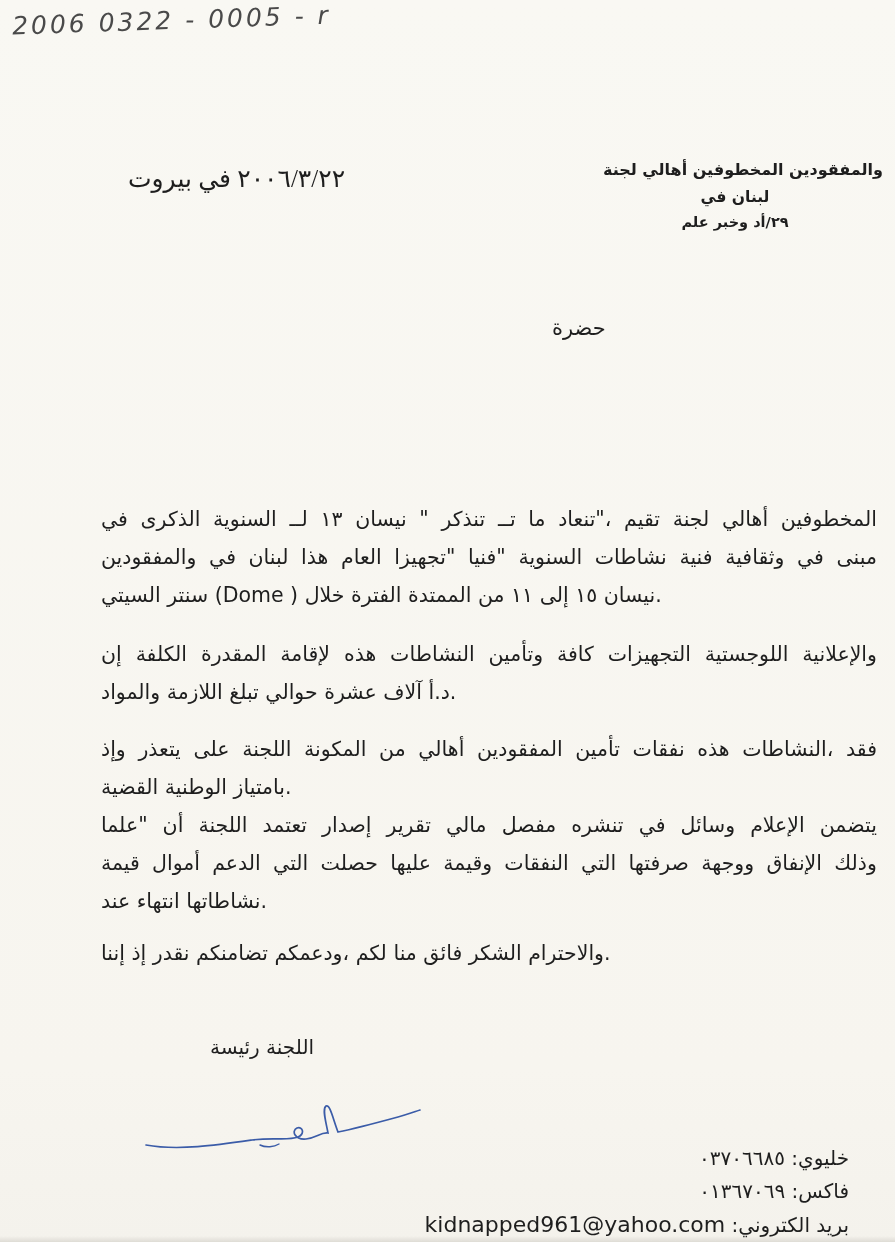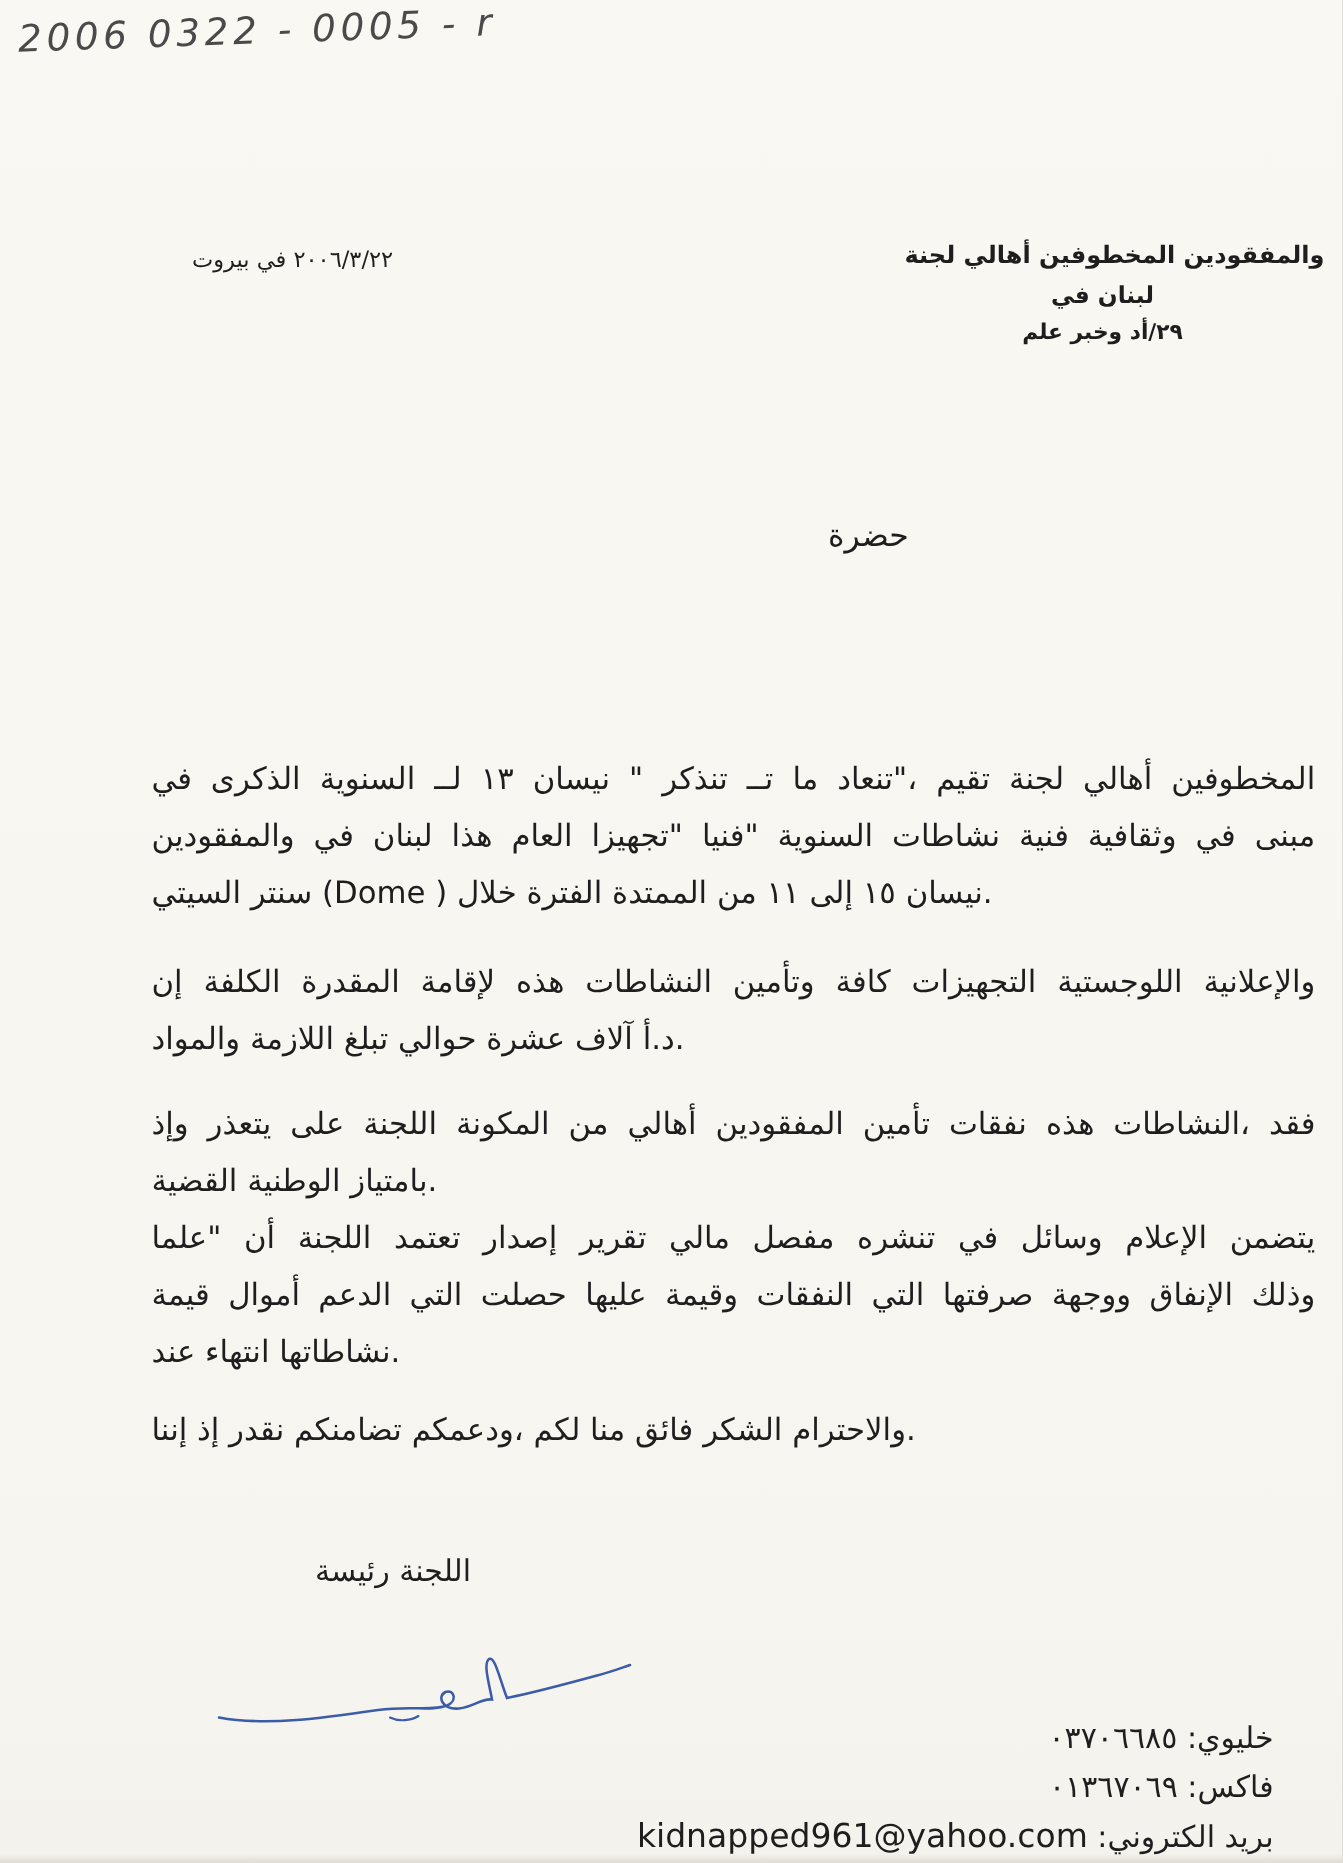--- a/index.html
+++ b/index.html
@@ -16,22 +16,22 @@
   .hand-ref{
     position:absolute;top:6px;left:12px;font-size:25px;font-style:italic;
     letter-spacing:3px;color:#4a4a4a;transform:rotate(-2deg);white-space:nowrap;
   }
   
   .letterhead{position:absolute;top:155px;right:28px;width:264px;text-align:center;font-weight:bold;}
   .org-name{font-size:16px;line-height:30px;white-space:nowrap;}
   .org-loc{font-size:15.5px;line-height:25px;}
   .permit{font-size:14.5px;line-height:24px;}
   
-  .date-line{position:absolute;top:164px;left:128px;font-size:15px;white-space:nowrap;}
-  .salutation{position:absolute;top:345px;left:552px;font-size:21px;}
+  .date-line{position:absolute;top:164px;left:128px;font-size:25px;white-space:nowrap;font-family:Liberation Serif, serif;}
+  .salutation{position:absolute;top:316px;left:552px;font-size:21px;}
   .greeting{position:absolute;top:418px;left:482px;width:280px;font-size:21px;
             text-align:justify;text-align-last:justify;}
   
   .body-block{position:absolute;top:500px;left:101px;width:776px;font-size:20.5px;}
   .bl{line-height:38px;}
   .gap-a{margin-top:21px;}
   .gap-b{margin-top:19px;}
   .just{text-align:justify;text-align-last:justify;}
   .align-left{text-align:left;}
   .closing-line{position:absolute;top:941px;left:101px;width:776px;font-size:20.5px;text-align:left;}

